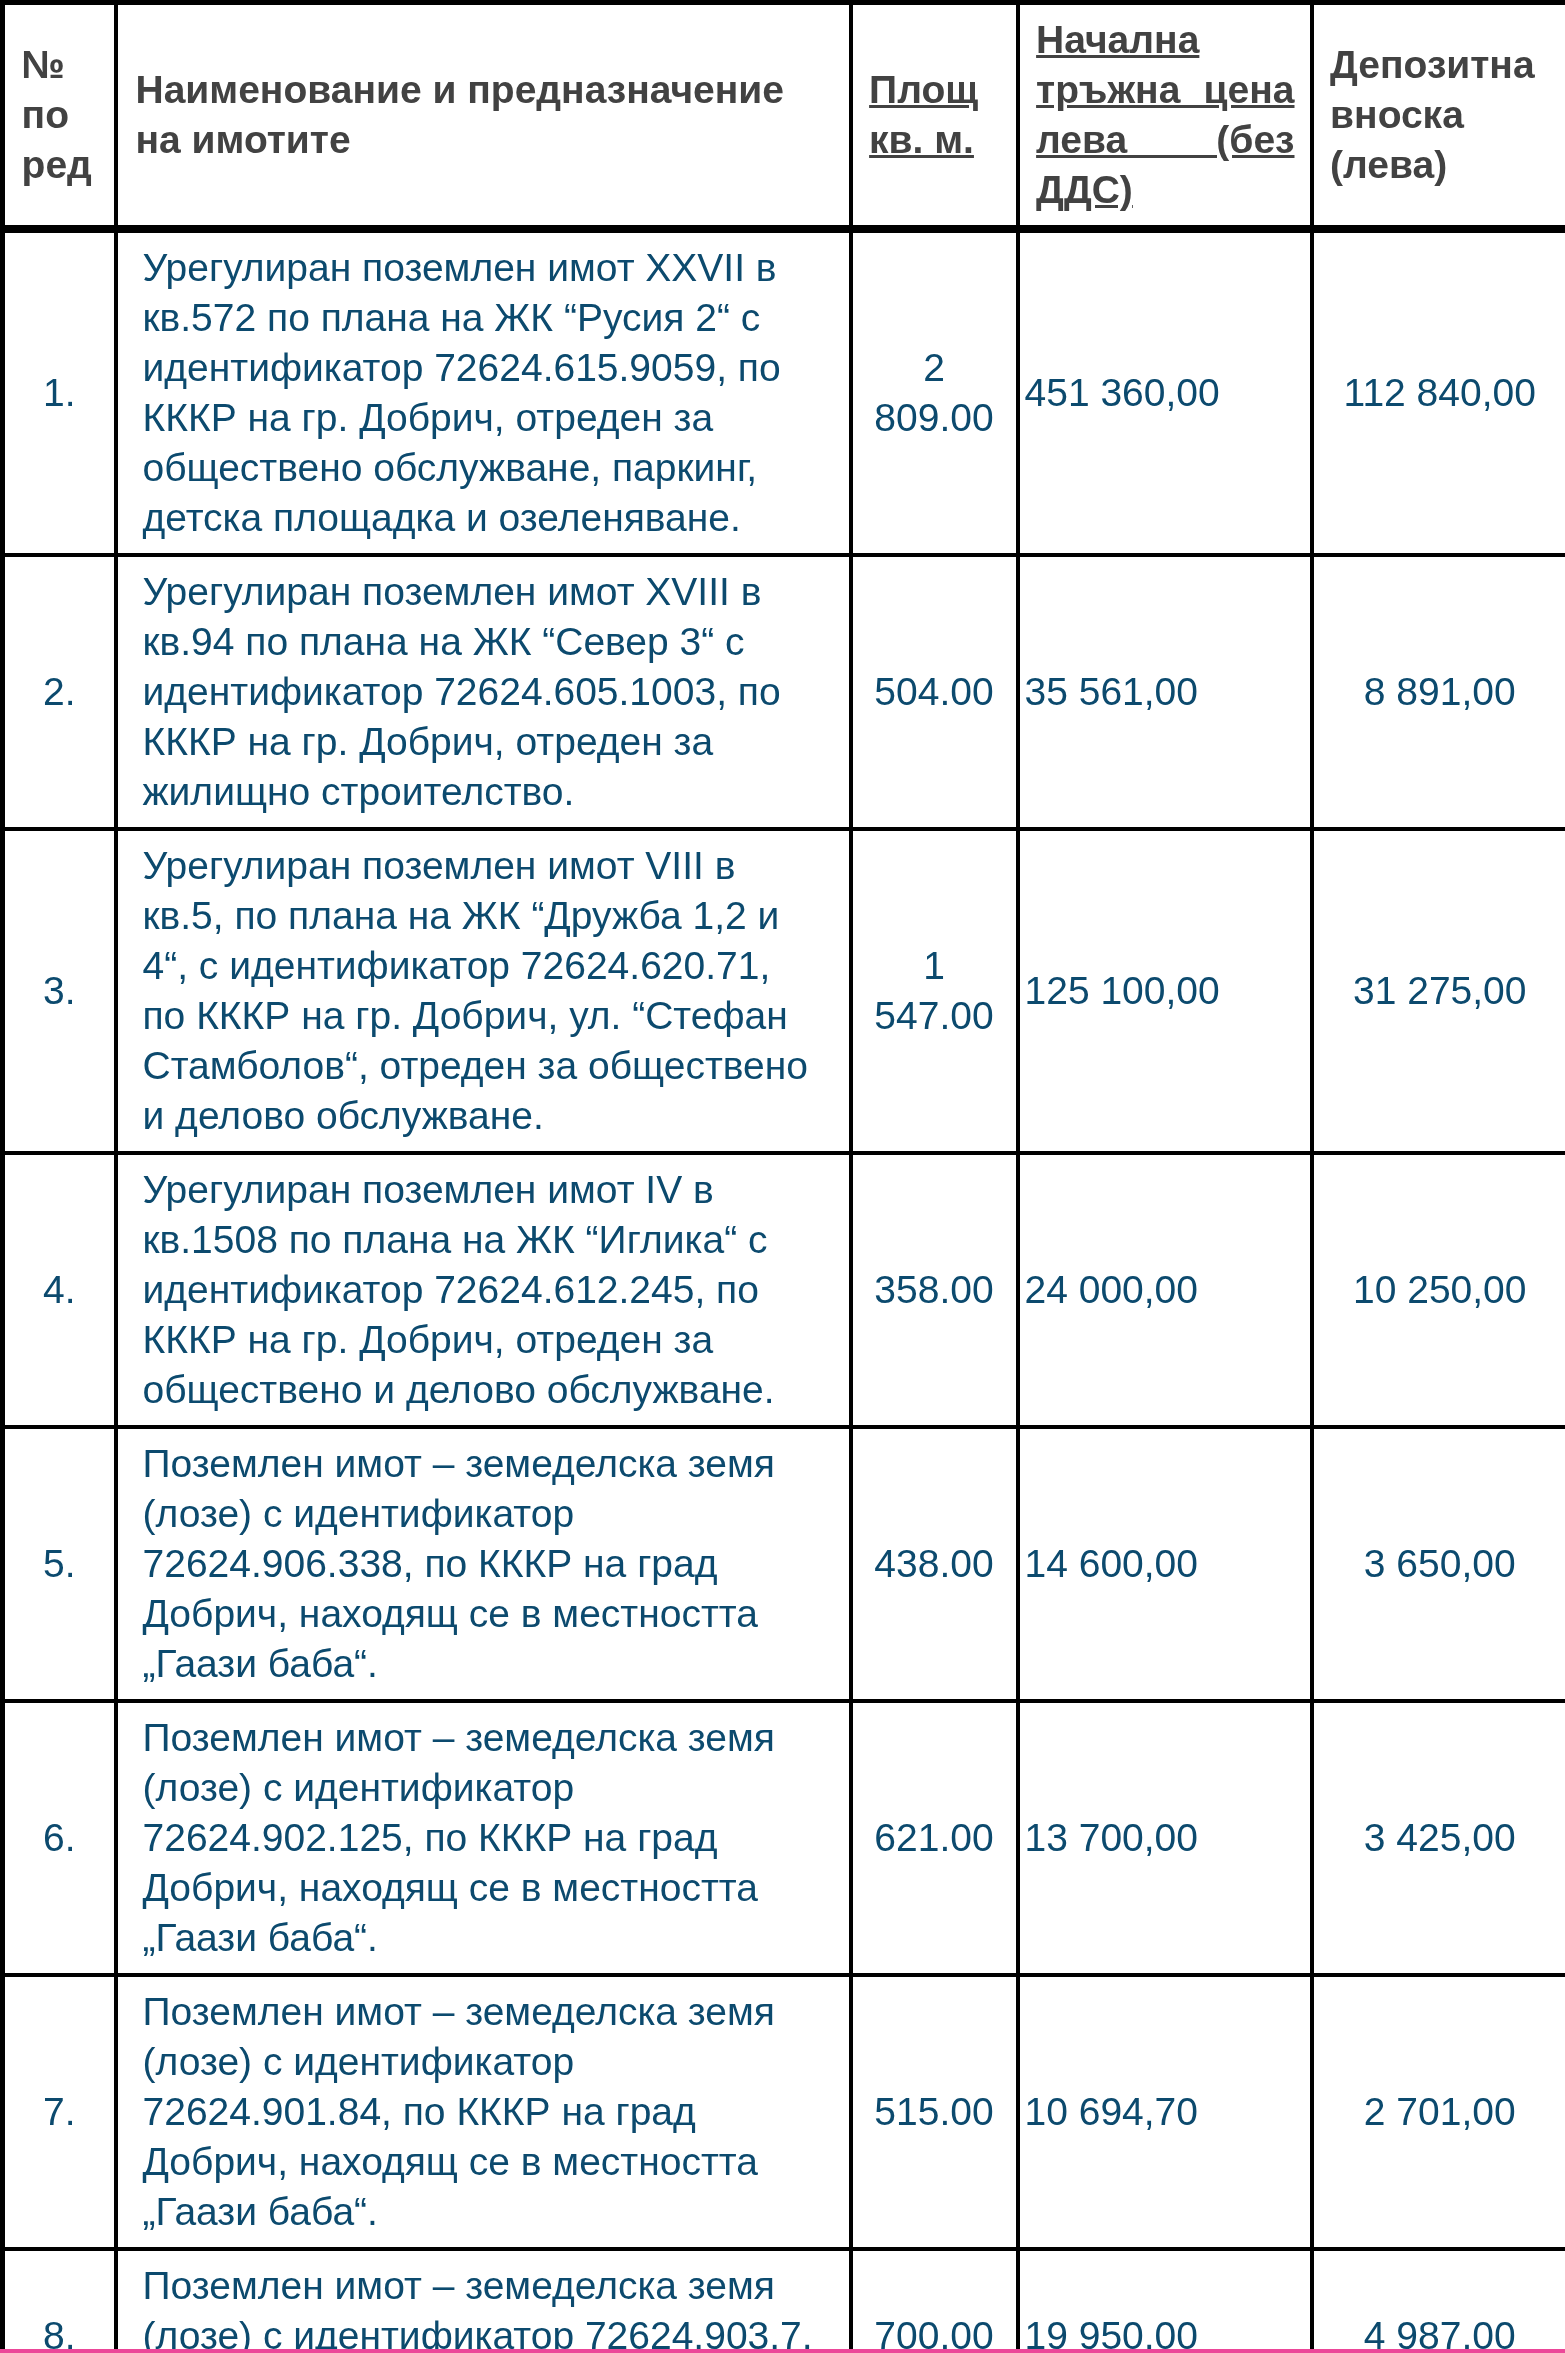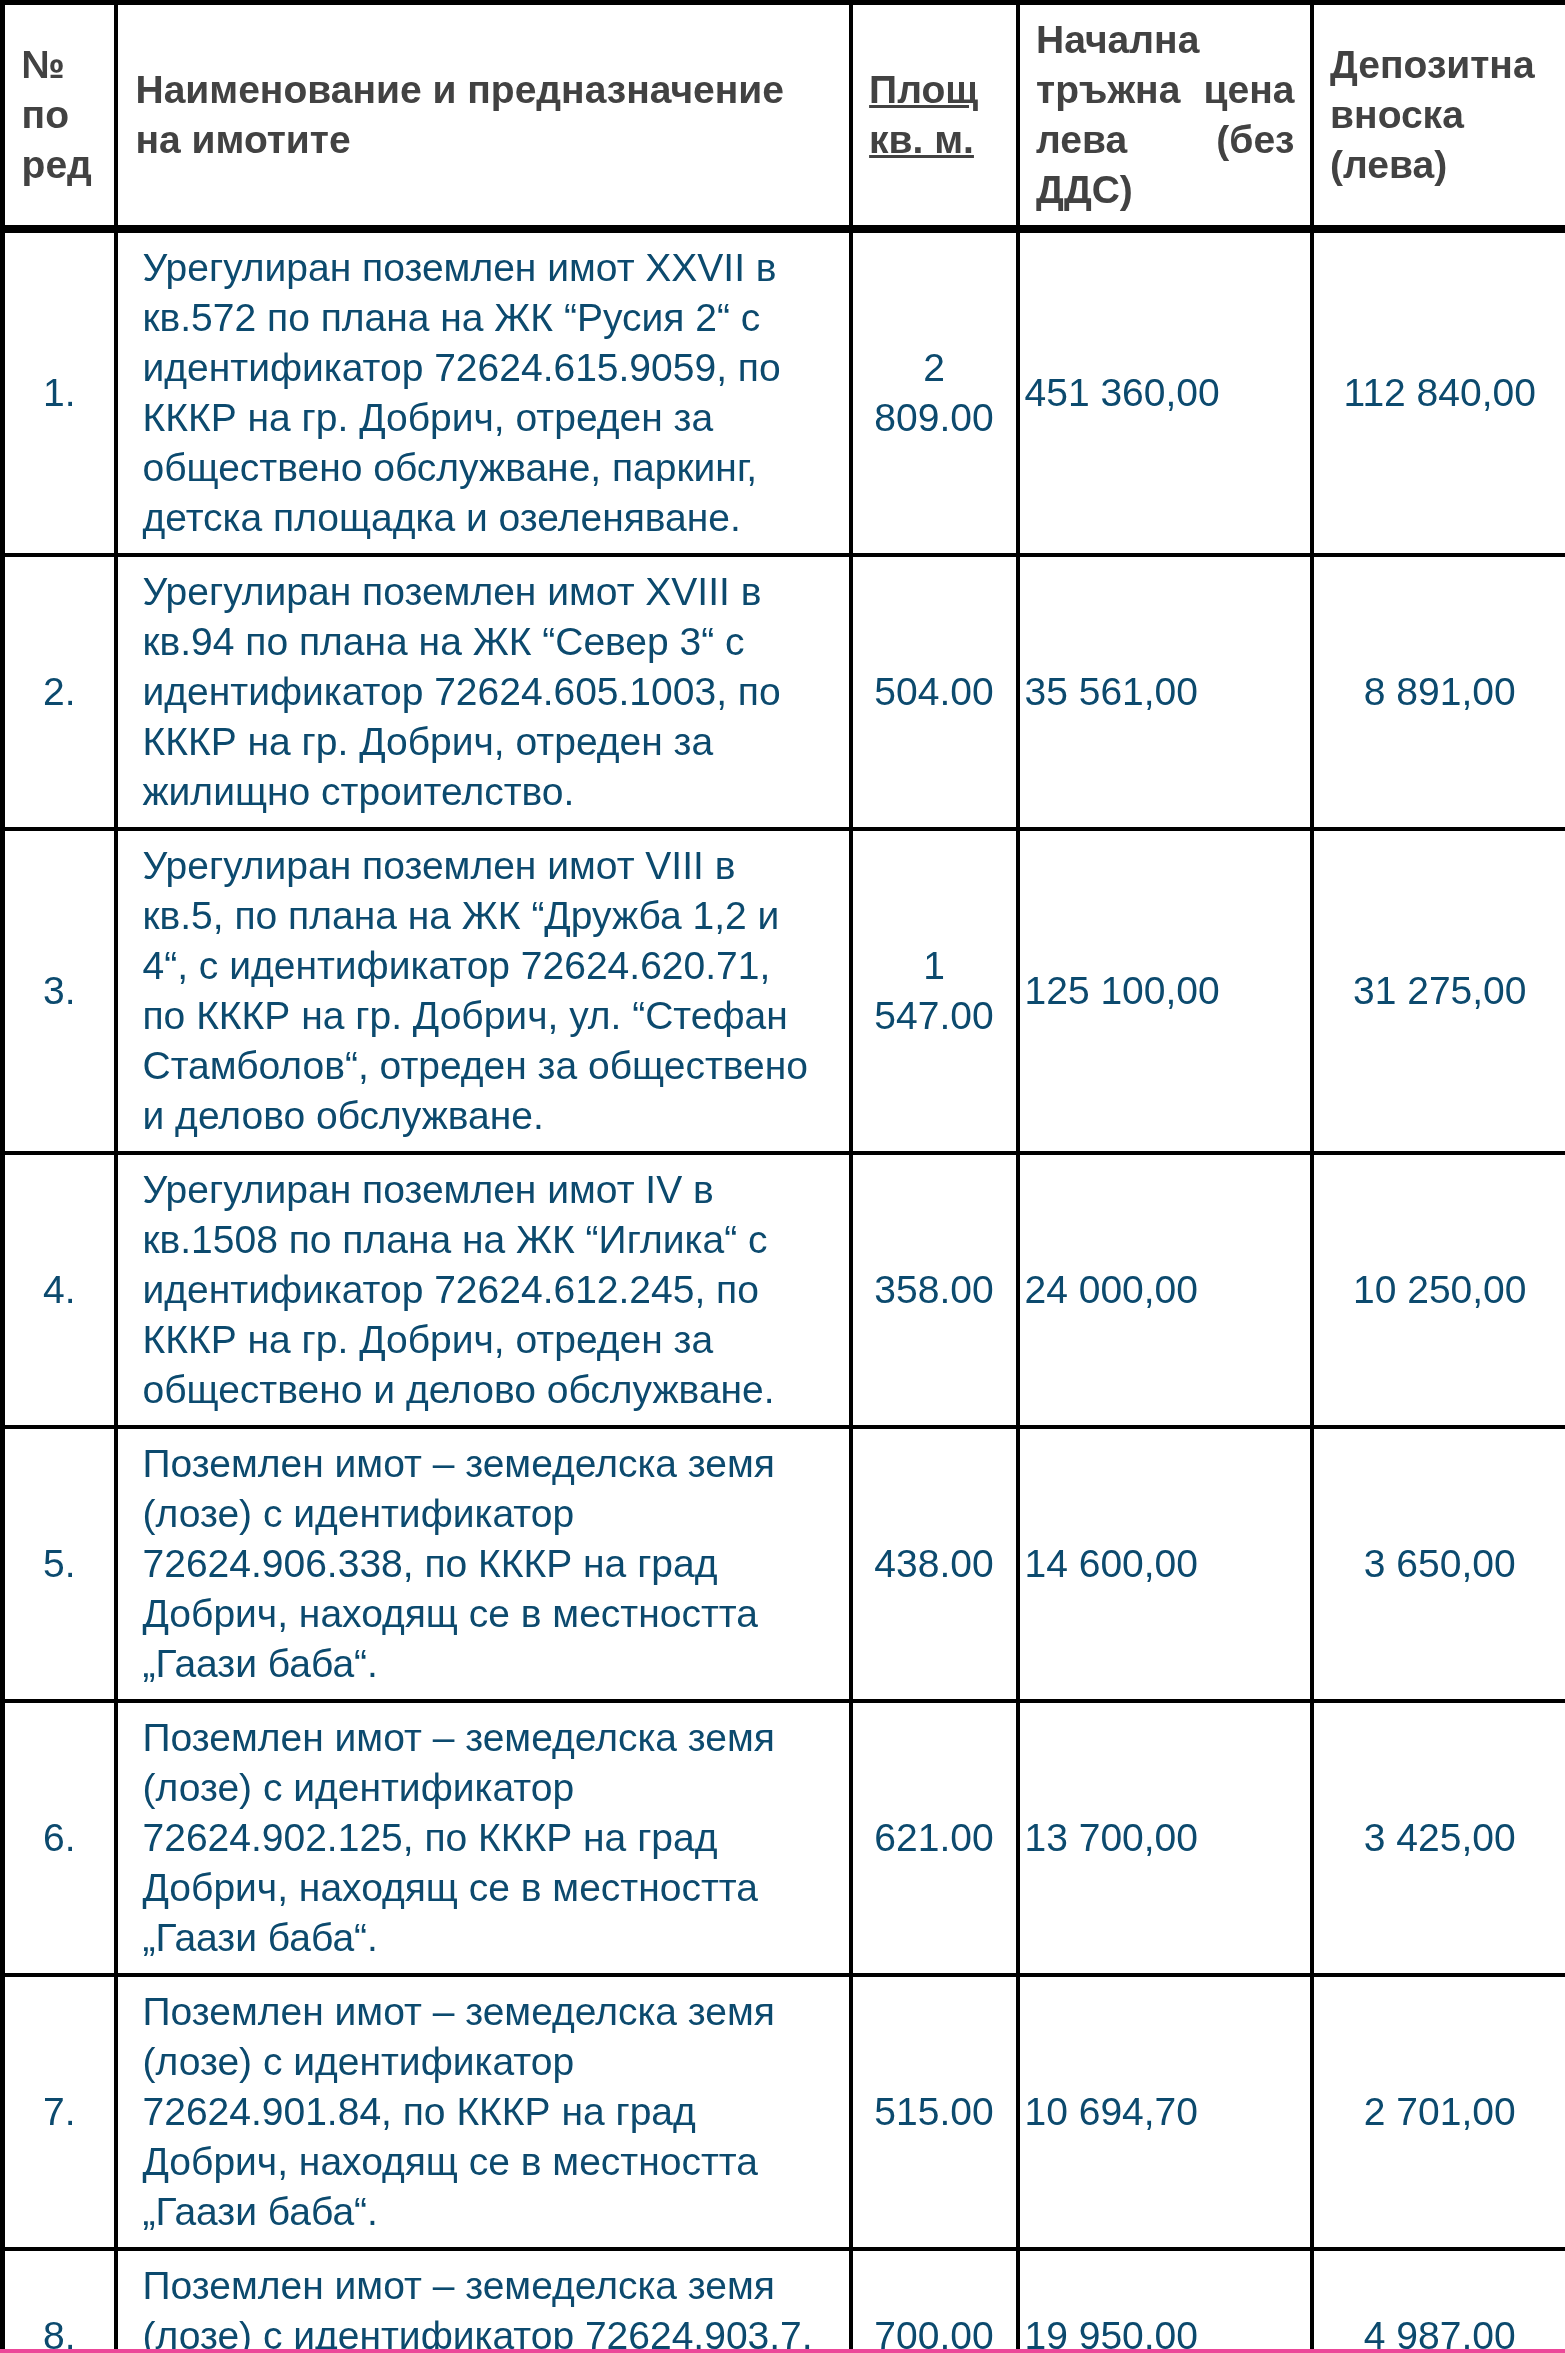--- a/index.html
+++ b/index.html
@@ -30,21 +30,21 @@
   }
   thead th {
     border-bottom: 8.3px solid #000000;
     font-weight: bold;
     text-align: left;
     padding: 10px 15px 10px 18px;
     color: #424242;
   }
   th.h-num   { padding: 10px 8.3px 10px 16.6px; }
   th.h-area  { padding: 10px 11.6px 10px 16.6px; text-decoration: underline; }
-  th.h-price { text-align: justify; padding: 10px 15px 10px 16.6px; }
+  th.h-price { text-align: justify; padding: 10px 15px 10px 16.6px; text-decoration: underline; }
   th.h-dep   { padding: 10px 11.6px 10px 16.6px; }
 
   td.c-num   { text-align: center; padding: 5px; }
   td.c-desc  { text-align: left; padding: 10px 32px 10px 25px; }
   td.c-area  { text-align: center; white-space: pre-line; padding: 5px; }
   td.c-price { text-align: left; padding: 5px; }
   td.c-dep   { text-align: center; padding: 5px; }
 
   tr.hr { height: 220px; }
   tr.r0 { height: 312px; }

